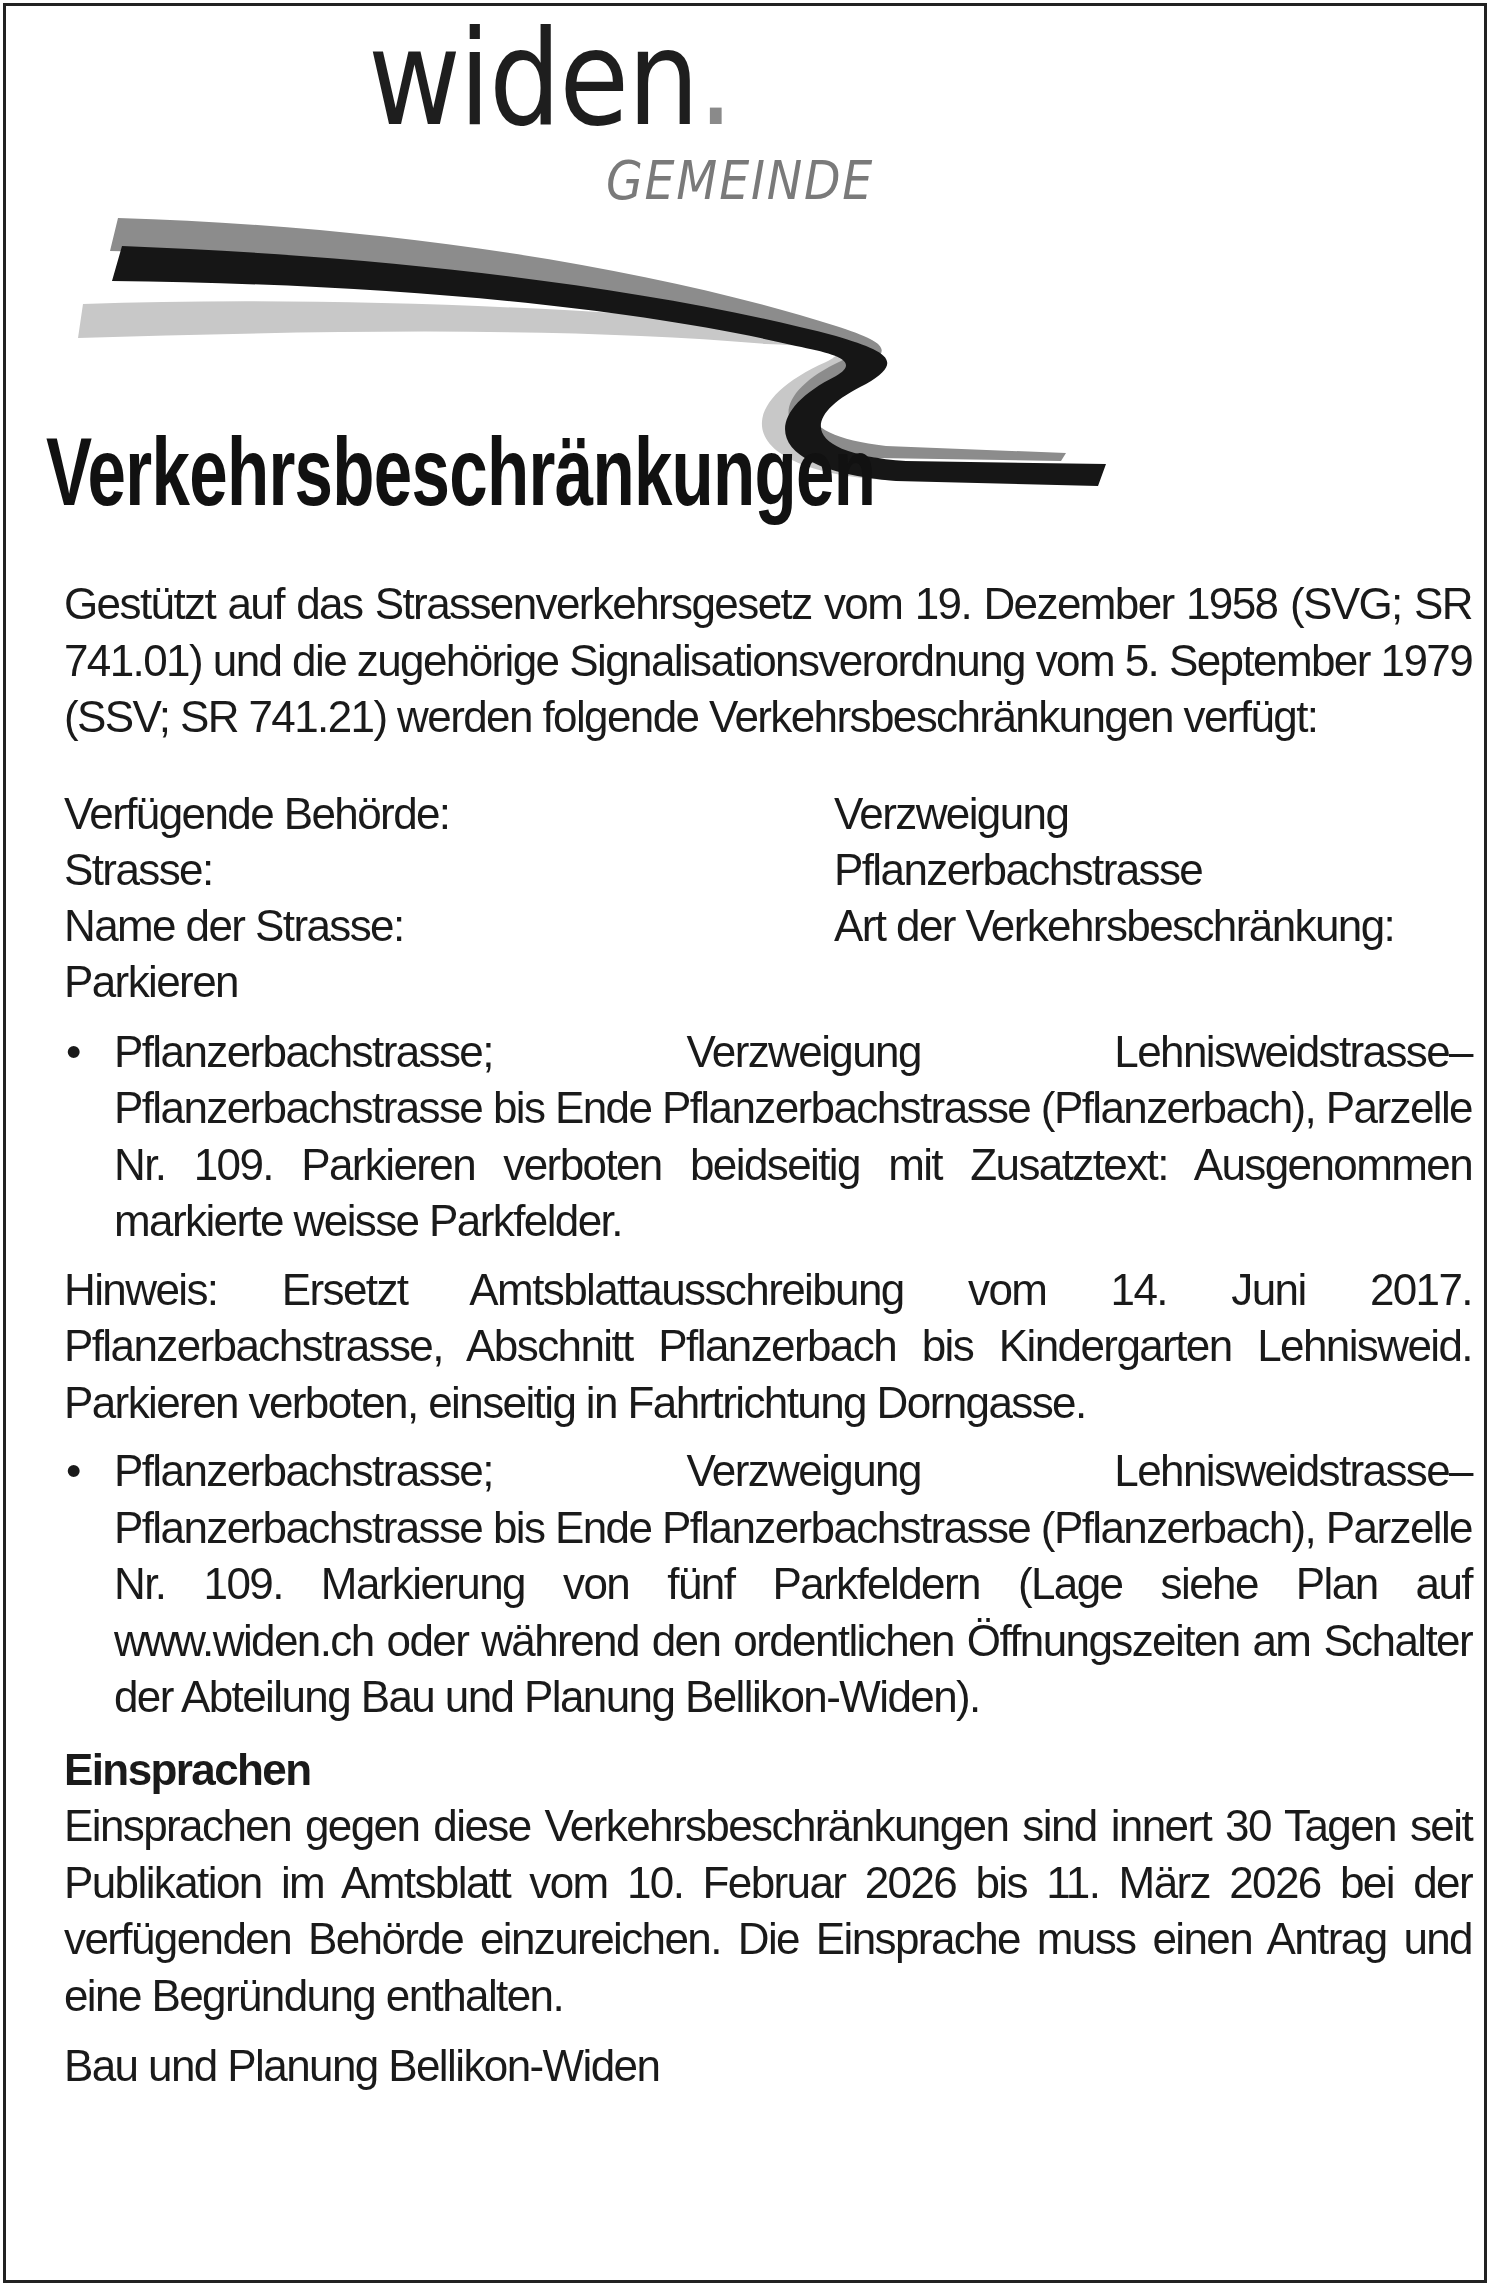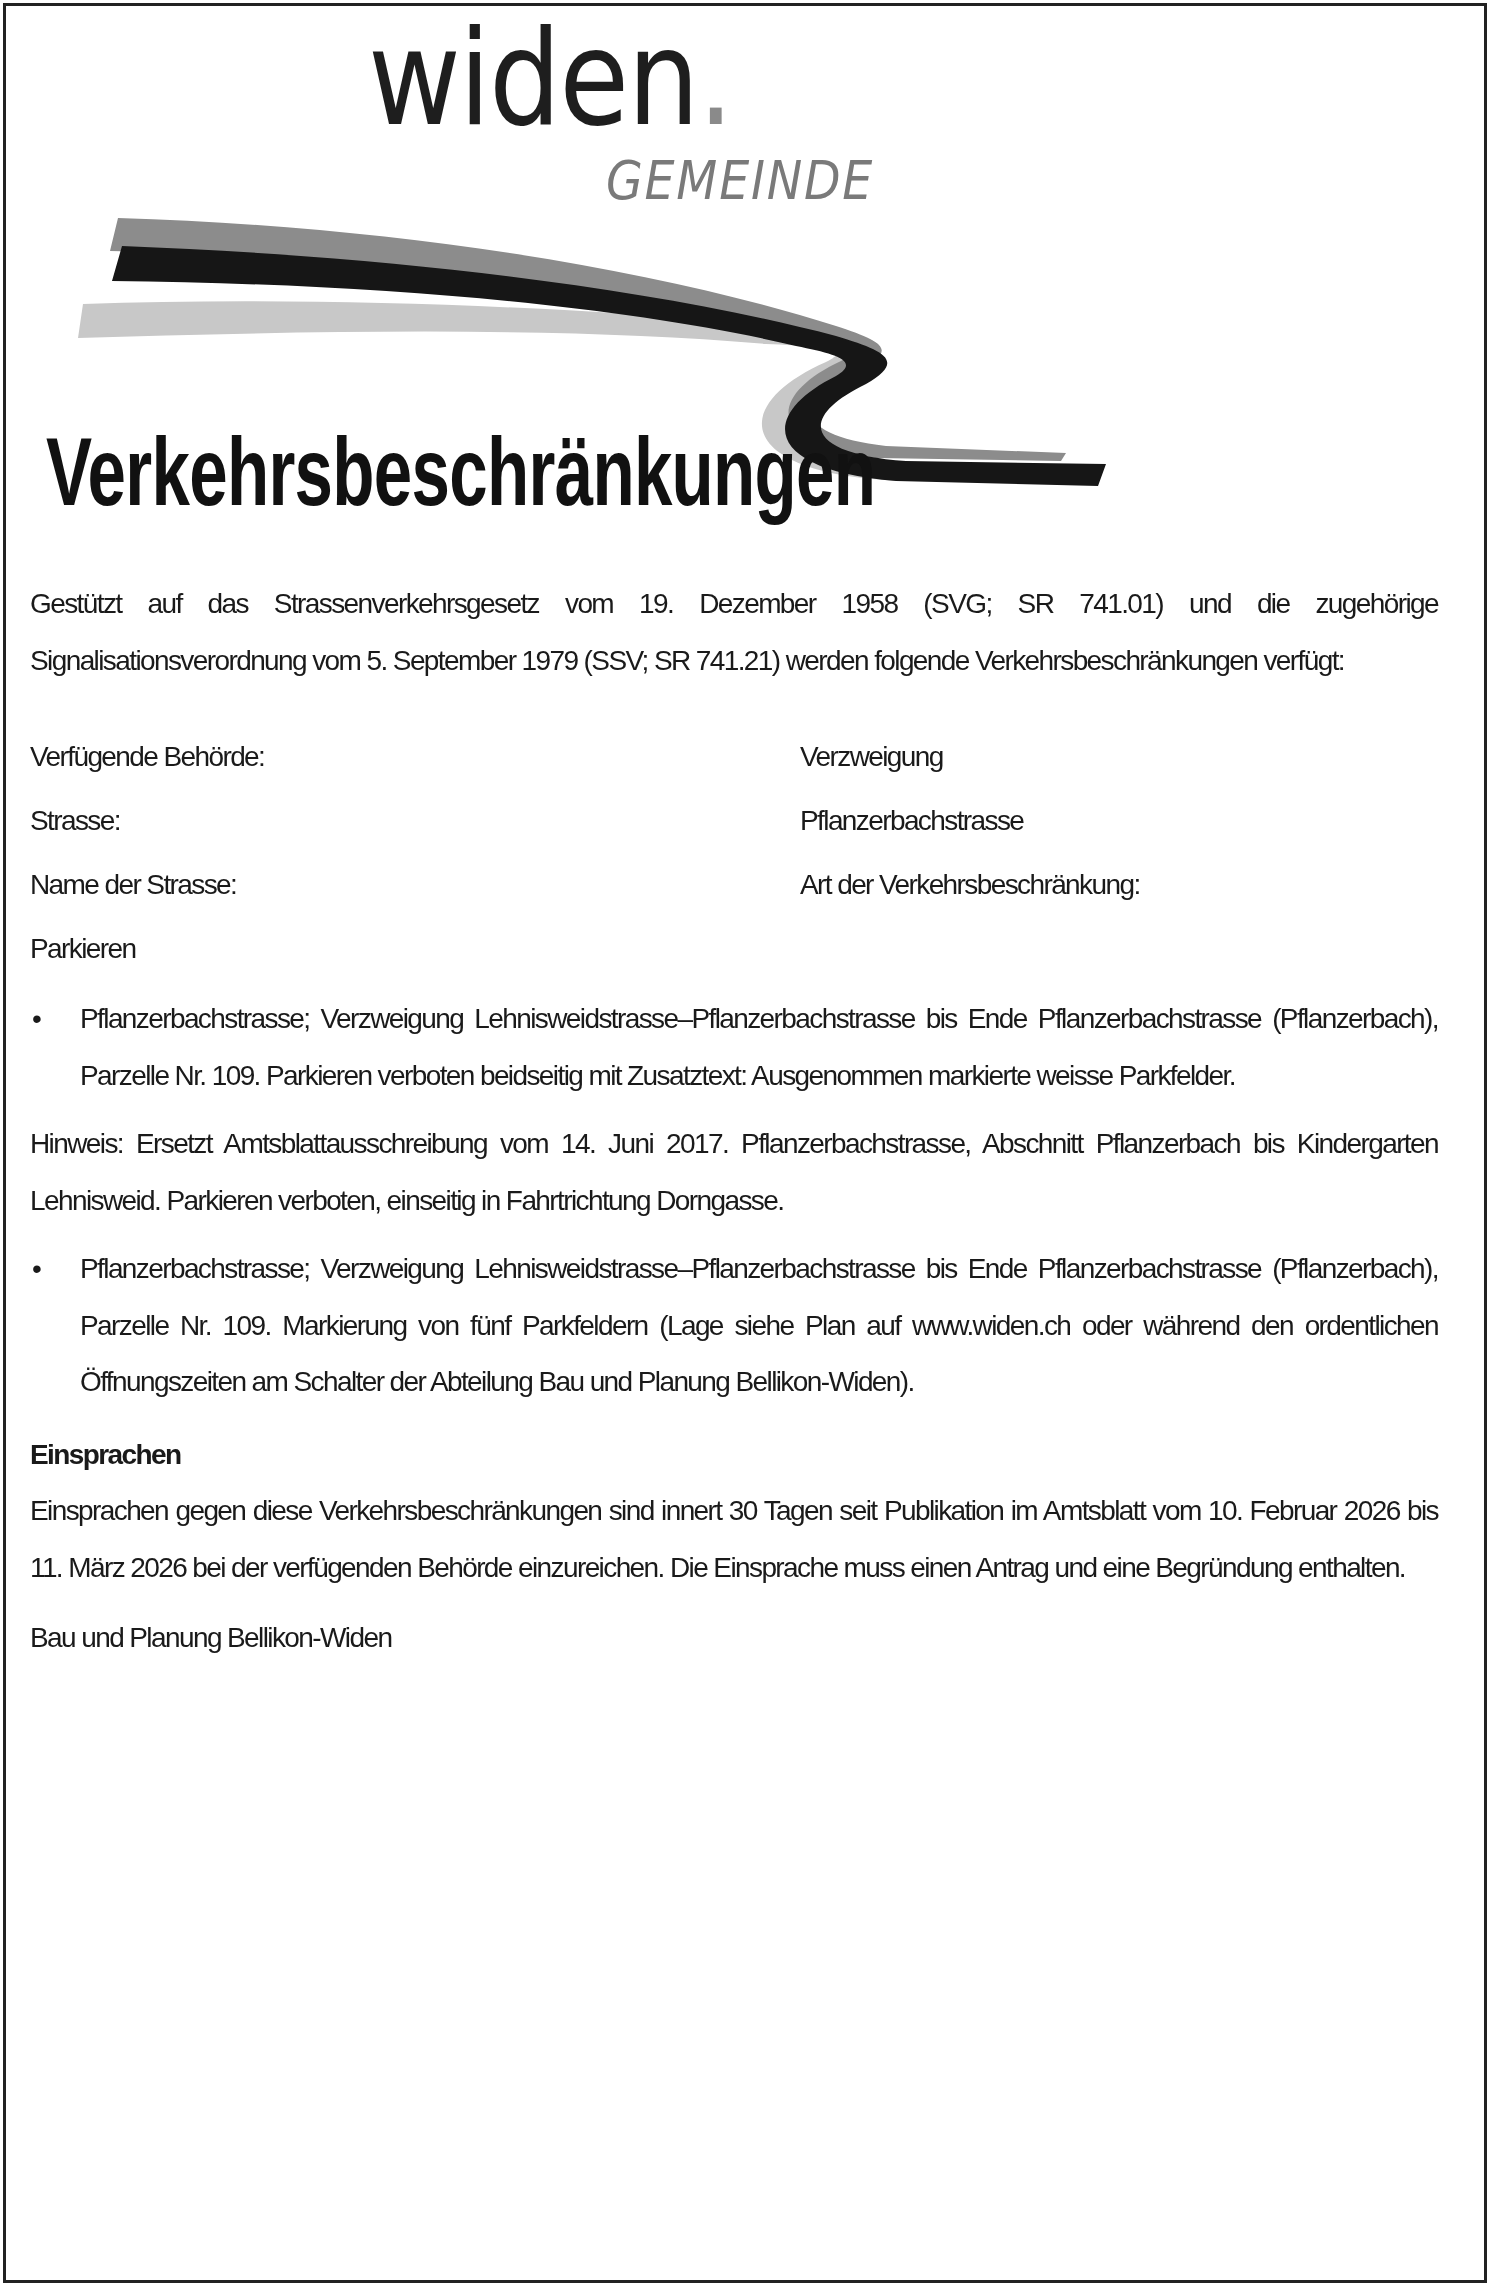--- a/index.html
+++ b/index.html
@@ -34,28 +34,28 @@
     .logo-swoosh { position: absolute; left: 0; top: 0; }
     .title {
       position: absolute; left: 40px; top: 418px;
       font-family: "Liberation Sans", sans-serif;
       font-weight: bold; font-size: 96px; color: #111;
       letter-spacing: -1px;
       transform: scaleX(0.72); transform-origin: left top;
       line-height: 1; white-space: nowrap;
     }
     .body {
-      position: absolute; left: 24px; top: 570px; width: 1408px;
-      font-size: 28px; line-height: 56.5px;
+      position: absolute; left: 58px; top: 570px; width: 1408px;
+      font-size: 44px; line-height: 56.5px;
       transform-origin: left top;
     }
     .body p { margin: 0; text-align: justify; }
     .narrow { letter-spacing: -1.6px; }
     .intro { margin-bottom: 40px !important; }
-    .details { display: grid; grid-template-columns: 770px auto; row-gap: 8px; margin-bottom: 14px; }
+    .details { display: grid; grid-template-columns: 770px auto; row-gap: 0; margin-bottom: 14px; }
     .details span { line-height: 56px; }
     .bullet { position: relative; padding-left: 50px; margin-bottom: 12px !important; }
     .bullet .dot { position: absolute; left: 2px; top: 0; }
     .hinweis { margin-bottom: 12px !important; }
     .section-head { font-weight: bold; margin-top: 16px !important; }
     .signature { margin-top: 14px !important; }
   </style>
 </head>
 <body>
 

